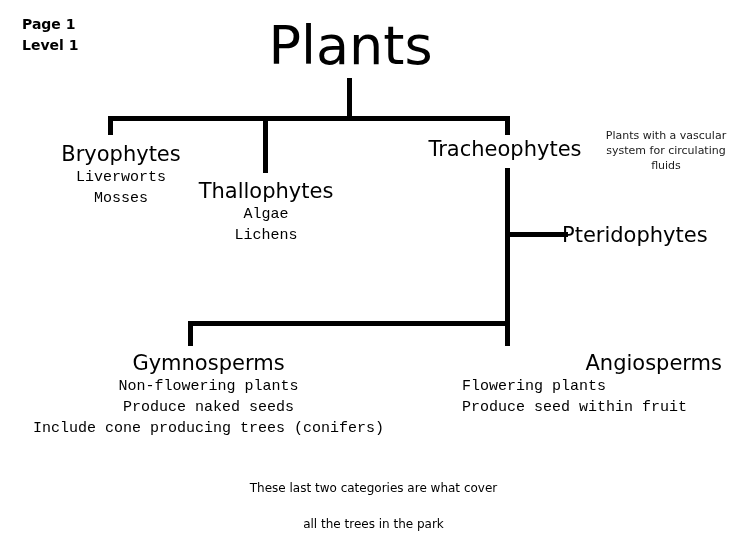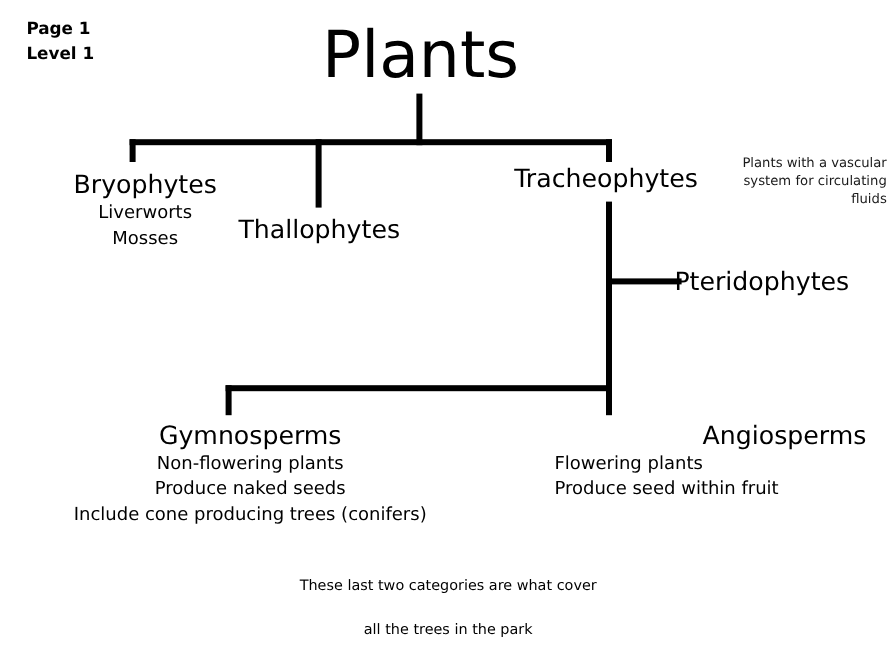--- a/index.html
+++ b/index.html
@@ -51,25 +51,26 @@
   }
   .node .head {
     font-size: 21px;
     line-height: 26px;
     white-space: nowrap;
   }
   .node .sub {
     font-size: 15px;
     line-height: 21px;
     white-space: pre-line;
+    font-family: Liberation Mono, monospace;
   }
 
   .annot {
     position: absolute;
-    text-align: right;
+    text-align: center;
     font-size: 11px;
     line-height: 15px;
     color: #1a1a1a;
     white-space: pre-line;
   }
 
   .footer {
     position: absolute;
     left: 0;
     top: 470px;
@@ -117,20 +118,22 @@
   <div class="line" style="left:188px; top:321px; width:5px; height:25px;"></div>
 
   <div class="node" style="left:31px; top:141px; width:180px;">
     <div class="head">Bryophytes</div>
     <div class="sub">Liverworts
 Mosses</div>
   </div>
 
   <div class="node" style="left:176px; top:178px; width:180px;">
     <div class="head">Thallophytes</div>
+    <div class="sub">Algae
+Lichens</div>
   </div>
 
   <div class="node" style="left:415px; top:136px; width:180px;">
     <div class="head">Tracheophytes</div>
   </div>
 
   <div class="annot" style="left:593px; top:128px; width:146px;">Plants with a vascular
 system for circulating
 fluids</div>
 

